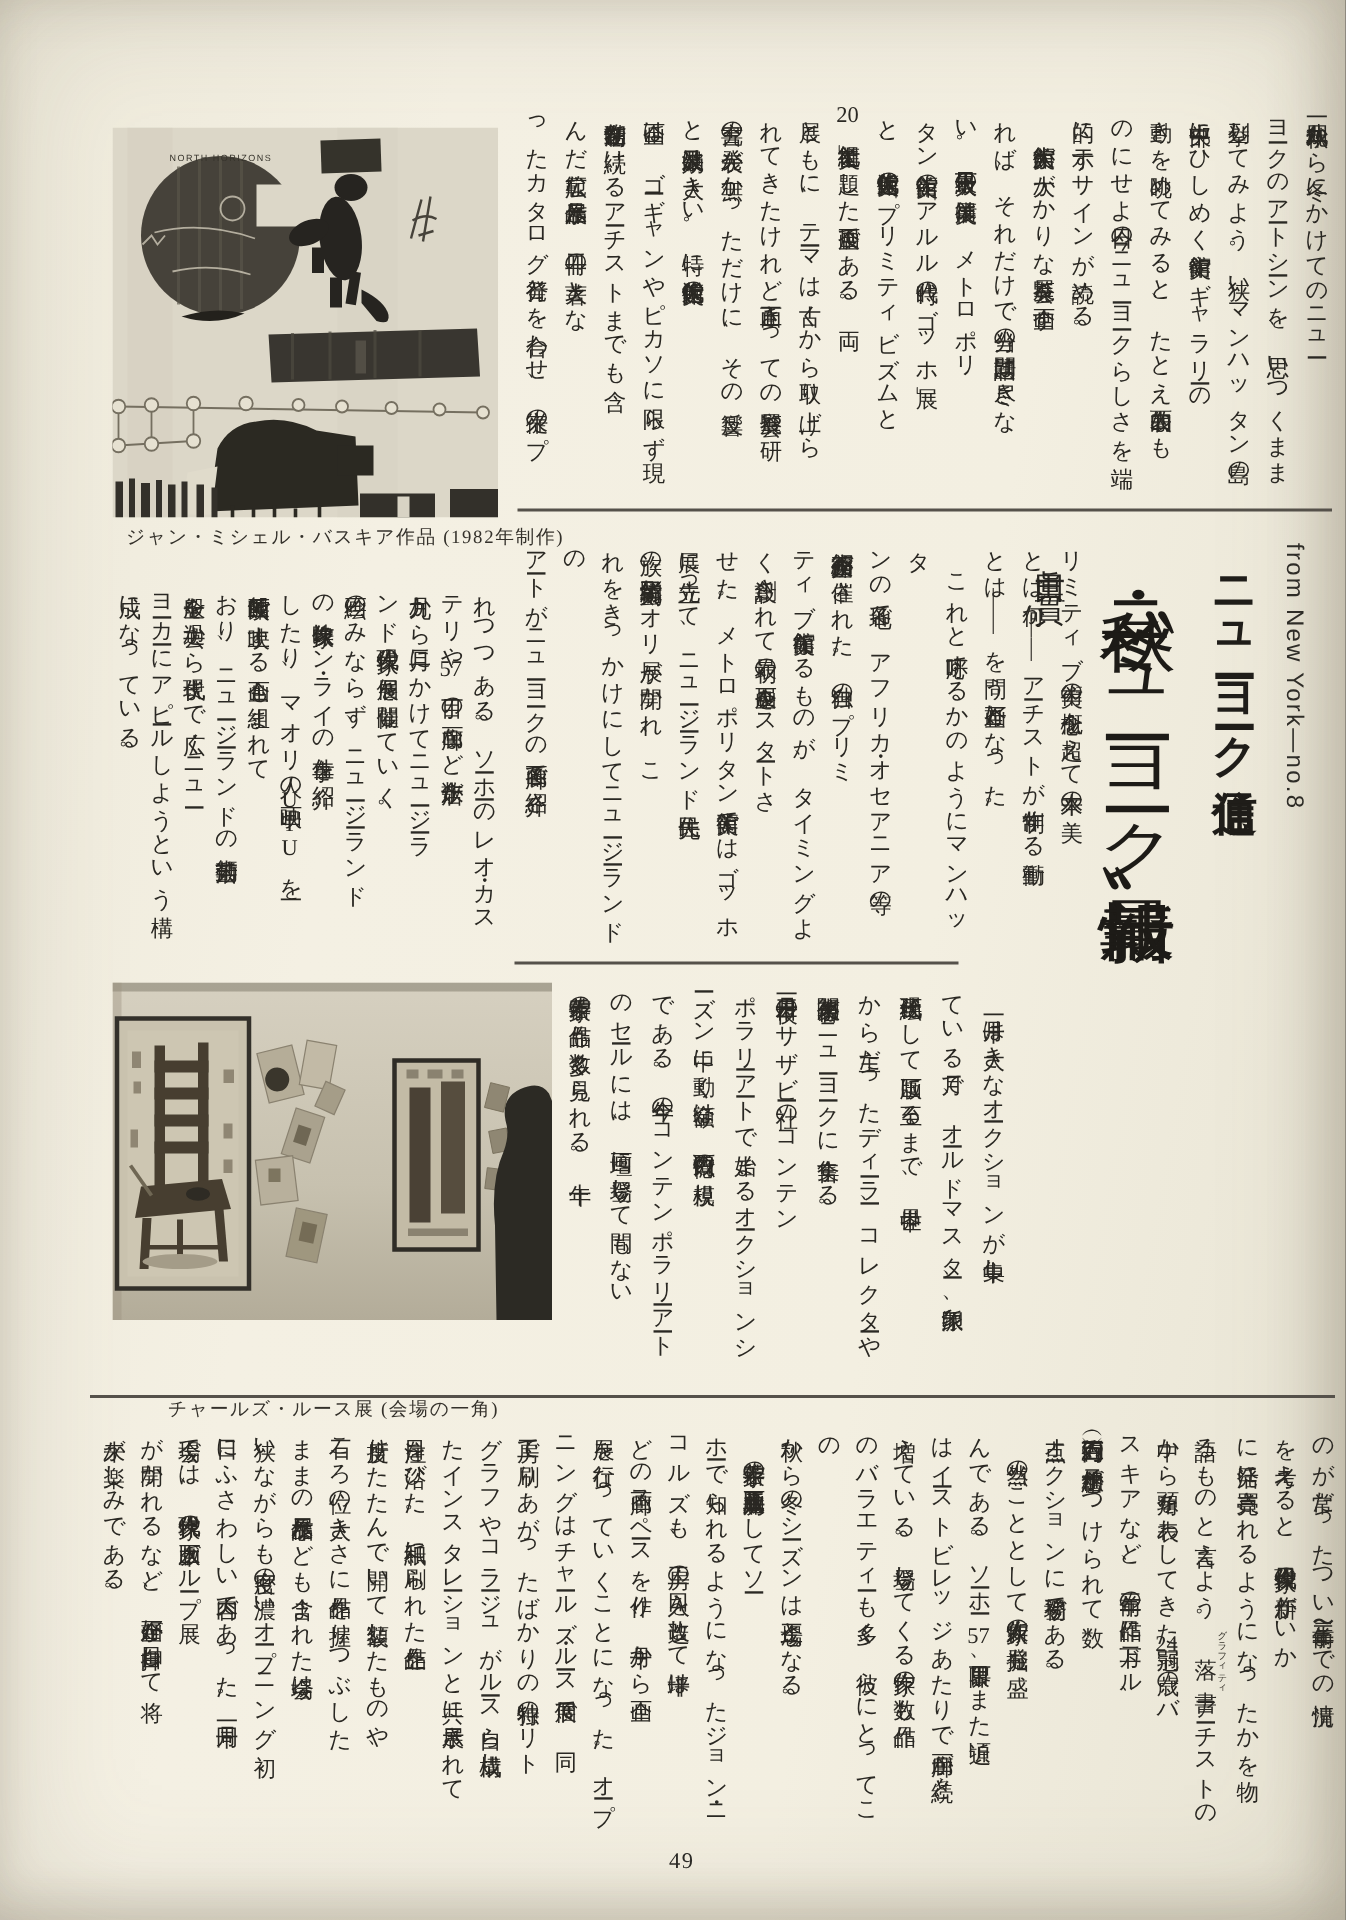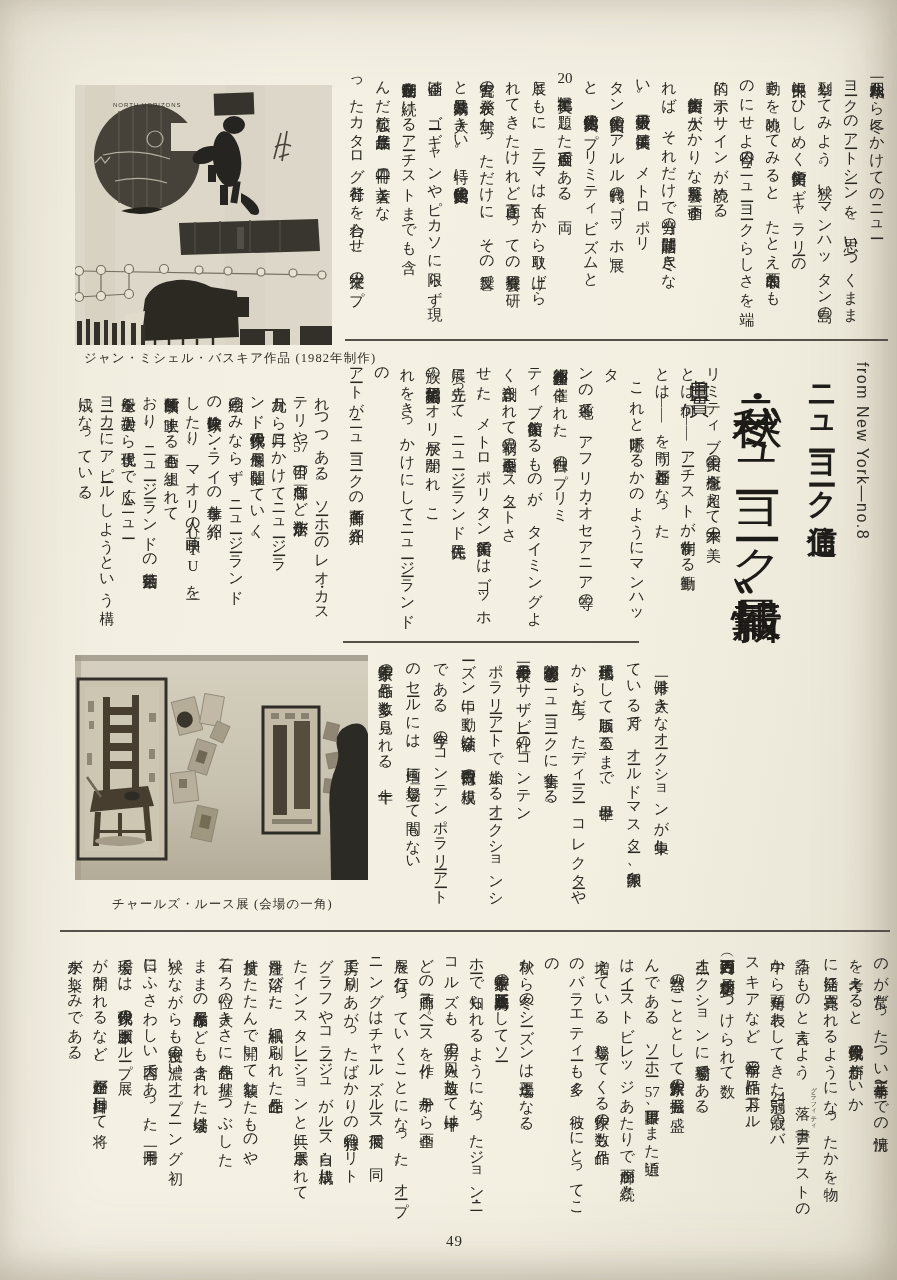--- a/index.html
+++ b/index.html
@@ -20,21 +20,21 @@
   #bottomtext  {left:62px; top:948px; height:276px;font-size:15px;letter-spacing:.3px;line-height:25.1px;}
   .tcy{text-combine-upright:all;-webkit-text-combine:horizontal;letter-spacing:0;}
   .upright{text-orientation:upright;letter-spacing:0;}
   ruby rt{font-size:.42em;letter-spacing:0;color:#3a372f;}
   .rule{position:absolute;background:#55514a;height:1.5px;}
   #rule-top{left:345px;top:339px;width:543px;}
   #rule-mid{left:343px;top:641px;width:296px;}
   #rule-bottom{left:60px;top:930px;width:830px;height:2px;}
   .caption{position:absolute;font-size:12.5px;letter-spacing:1.1px;color:#34312b;white-space:nowrap;}
   #caption1{left:84px;top:350px;}
-  #caption2{left:112px;top:896px;}
+  #caption2{left:112px;top:931px;}
   #series-en{position:absolute;left:853px;top:362px;writing-mode:vertical-rl;text-orientation:sideways;
     font-family:"Liberation Sans",sans-serif;font-size:16px;letter-spacing:1.5px;color:#2e2c27;}
   #series-jp{position:absolute;left:801px;top:366px;writing-mode:vertical-rl;
     font-family:"Liberation Sans",sans-serif;font-weight:bold;font-size:30px;color:#1f1d19;}
   #main-title{position:absolute;left:729px;top:374px;writing-mode:vertical-rl;
     font-size:42px;color:#1d1b17;transform:scaleX(1.22);transform-origin:top center;letter-spacing:0;}
   #author{position:absolute;left:686px;top:363px;writing-mode:vertical-rl;font-size:21px;letter-spacing:3px;color:#262420;}
   #pagenum{position:absolute;left:446px;top:1233px;font-size:15px;letter-spacing:1px;color:#2b2a26;}
   .imgbox{position:absolute;}
   #artwork1{left:75px;top:85px;width:257px;height:260px;}

